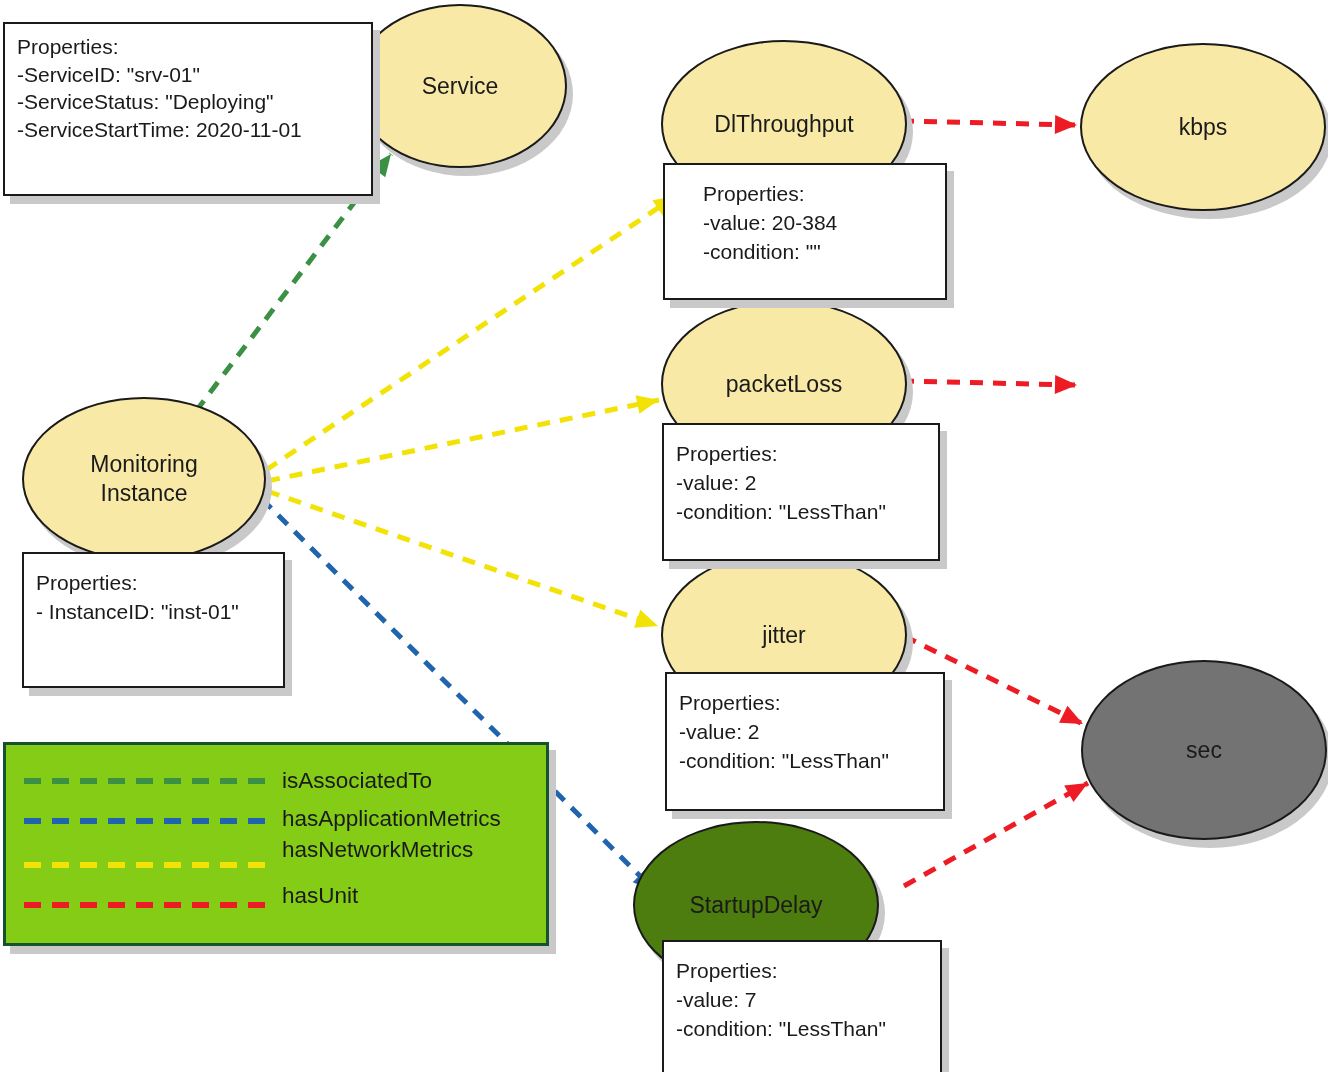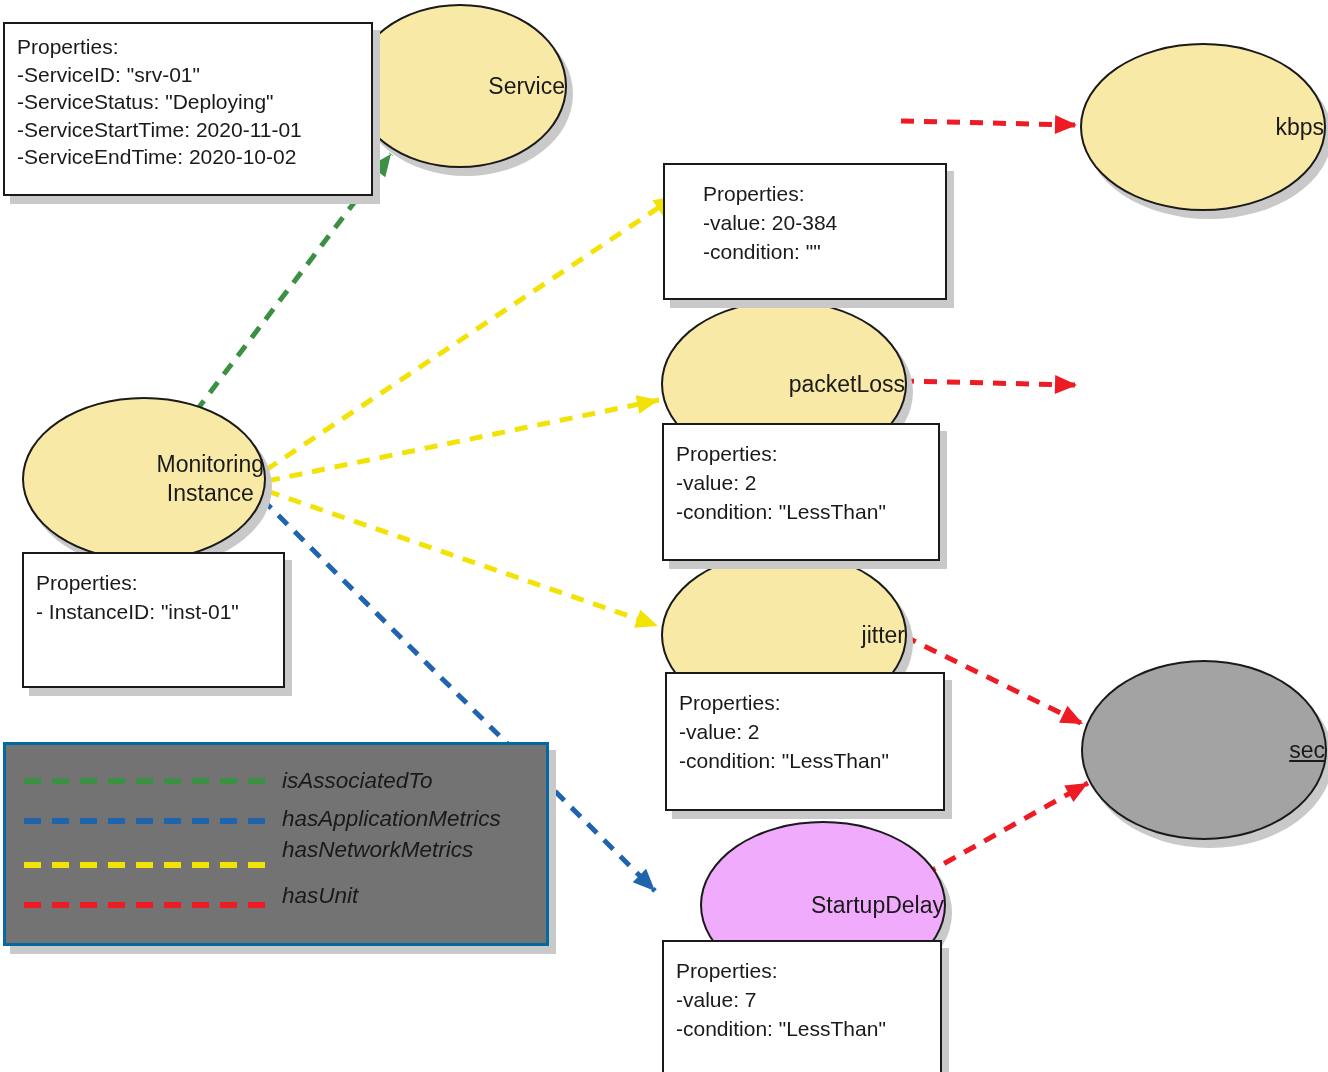--- a/index.html
+++ b/index.html
@@ -3,37 +3,36 @@
 <meta charset="utf-8">
 <style>
   html,body{margin:0;padding:0;background:#ffffff;}
   .stage{
     position:relative;width:1328px;height:1072px;background:#ffffff;
     overflow:hidden;font-family:"Liberation Sans",sans-serif;color:#1a1a1a;
   }
   svg.edges{position:absolute;left:0;top:0;z-index:1;}
   .node{
     position:absolute;border:2.5px solid #1a1a1a;border-radius:50%;
-    display:flex;align-items:center;justify-content:flex-end;z-index:2;
+    display:flex;align-items:center;justify-content:center;z-index:2;
     box-shadow:6px 8px 0 #c9c9c9;
   }
   .node .lbl{
     font-size:23px;text-align:center;white-space:pre-line;line-height:29px;
   }
   .pbox{
     position:absolute;background:#ffffff;border:2.5px solid #1a1a1a;z-index:3;
     box-shadow:7px 8px 0 #c9c9c9;padding:14px 4px 0 12px;
     font-size:21px;line-height:29px;white-space:nowrap;
   }
   .pbox.lines-5{line-height:27.5px;padding-top:9px;}
   .pbox.pad-lg{padding-left:38px;}
   .legend{
-    position:absolute;background:#737373;border:3px solid #0369a1;z-index:3;
+    position:absolute;background:#84cc16;border:3px solid #14532d;z-index:3;
     box-shadow:7px 8px 0 #c9c9c9;
-    font-style:italic;
   }
   .legend-line{position:absolute;left:18px;width:250px;height:6px;}
   .legend-label{position:absolute;left:276px;font-size:22.5px;line-height:26px;}
 </style>
 </head>
 <body>
 
 <div class="stage">
 
   <svg class="edges" width="1328" height="1072">
@@ -53,46 +52,48 @@
       <polygon points="1077,385 1055.2215329688677,375.0025816445506 1054.789826267155,393.9976765199045" fill="#ED1C24"></polygon>
       <line x1="904" y1="636" x2="1083" y2="724" stroke="#ED1C24" stroke-width="5" stroke-dasharray="13 10"></line>
       <polygon points="1083,724 1067.448148083688,705.7684366558129 1059.0655896039739,722.8193226543225" fill="#ED1C24"></polygon>
       <line x1="904" y1="886" x2="1088" y2="783" stroke="#ED1C24" stroke-width="5" stroke-dasharray="13 10"></line>
       <polygon points="1088,783 1064.162728743503,785.4565217369671 1073.4434488964853,802.0356723015176" fill="#ED1C24"></polygon>
     </svg>
 
   <div class="node" style="left: 353px; top: 4px; width: 210px; height: 160px; background: rgb(249, 233, 166); border-color: rgb(26, 26, 26);">
     <span class="lbl">Service</span>
   </div>
+  <div class="node" style="left: 661px; top: 40px; width: 242px; height: 164px; background: rgb(249, 233, 166); border-color: rgb(26, 26, 26);">
+    <span class="lbl">DlThroughput</span>
+  </div>
   <div class="node" style="left: 661px; top: 300px; width: 242px; height: 164px; background: rgb(249, 233, 166); border-color: rgb(26, 26, 26);">
     <span class="lbl">packetLoss</span>
   </div>
   <div class="node" style="left: 1080px; top: 43px; width: 242px; height: 164px; background: rgb(249, 233, 166); border-color: rgb(26, 26, 26);">
     <span class="lbl">kbps</span>
   </div>
   <div class="node" style="left: 661px; top: 551px; width: 242px; height: 164px; background: rgb(249, 233, 166); border-color: rgb(26, 26, 26);">
     <span class="lbl">jitter</span>
   </div>
   <div class="node" style="left: 22px; top: 397px; width: 240px; height: 160px; background: rgb(249, 233, 166); border-color: rgb(26, 26, 26);">
     <span class="lbl">Monitoring
 Instance</span>
   </div>
-  <div class="node" style="left: 1081px; top: 660px; width: 242px; height: 176px; background: #a3a3a3; border-color: rgb(26, 26, 26); text-decoration: underline;">
+  <div class="node" style="left: 1081px; top: 660px; width: 242px; height: 176px; background: #737373; border-color: rgb(26, 26, 26);">
     <span class="lbl">sec</span>
   </div>
-  <div class="node" style="left: 700px; top: 821px; width: 242px; height: 164px; background: #f0abfc; border-color: rgb(26, 26, 26);">
+  <div class="node" style="left: 633px; top: 821px; width: 242px; height: 164px; background: #4d7c0f; border-color: rgb(26, 26, 26);">
     <span class="lbl">StartupDelay</span>
   </div>
 
   <div class="pbox lines-5" style="left:3px;top:22px;width:350px;height:161px;">
     <div>Properties:</div>
     <div>-ServiceID: "srv-01"</div>
     <div>-ServiceStatus: "Deploying"</div>
     <div>-ServiceStartTime: 2020-11-01</div>
-    <div>-ServiceEndTime: 2020-10-02</div>
   </div>
 
   <div class="pbox pad-lg" style="left:663px;top:163px;width:238px;height:119px;">
     <div>Properties:</div>
     <div>-value: 20-384</div>
     <div>-condition: ""</div>
   </div>
 
   <div class="pbox" style="left:662px;top:423px;width:258px;height:120px;">
     <div>Properties:</div>

